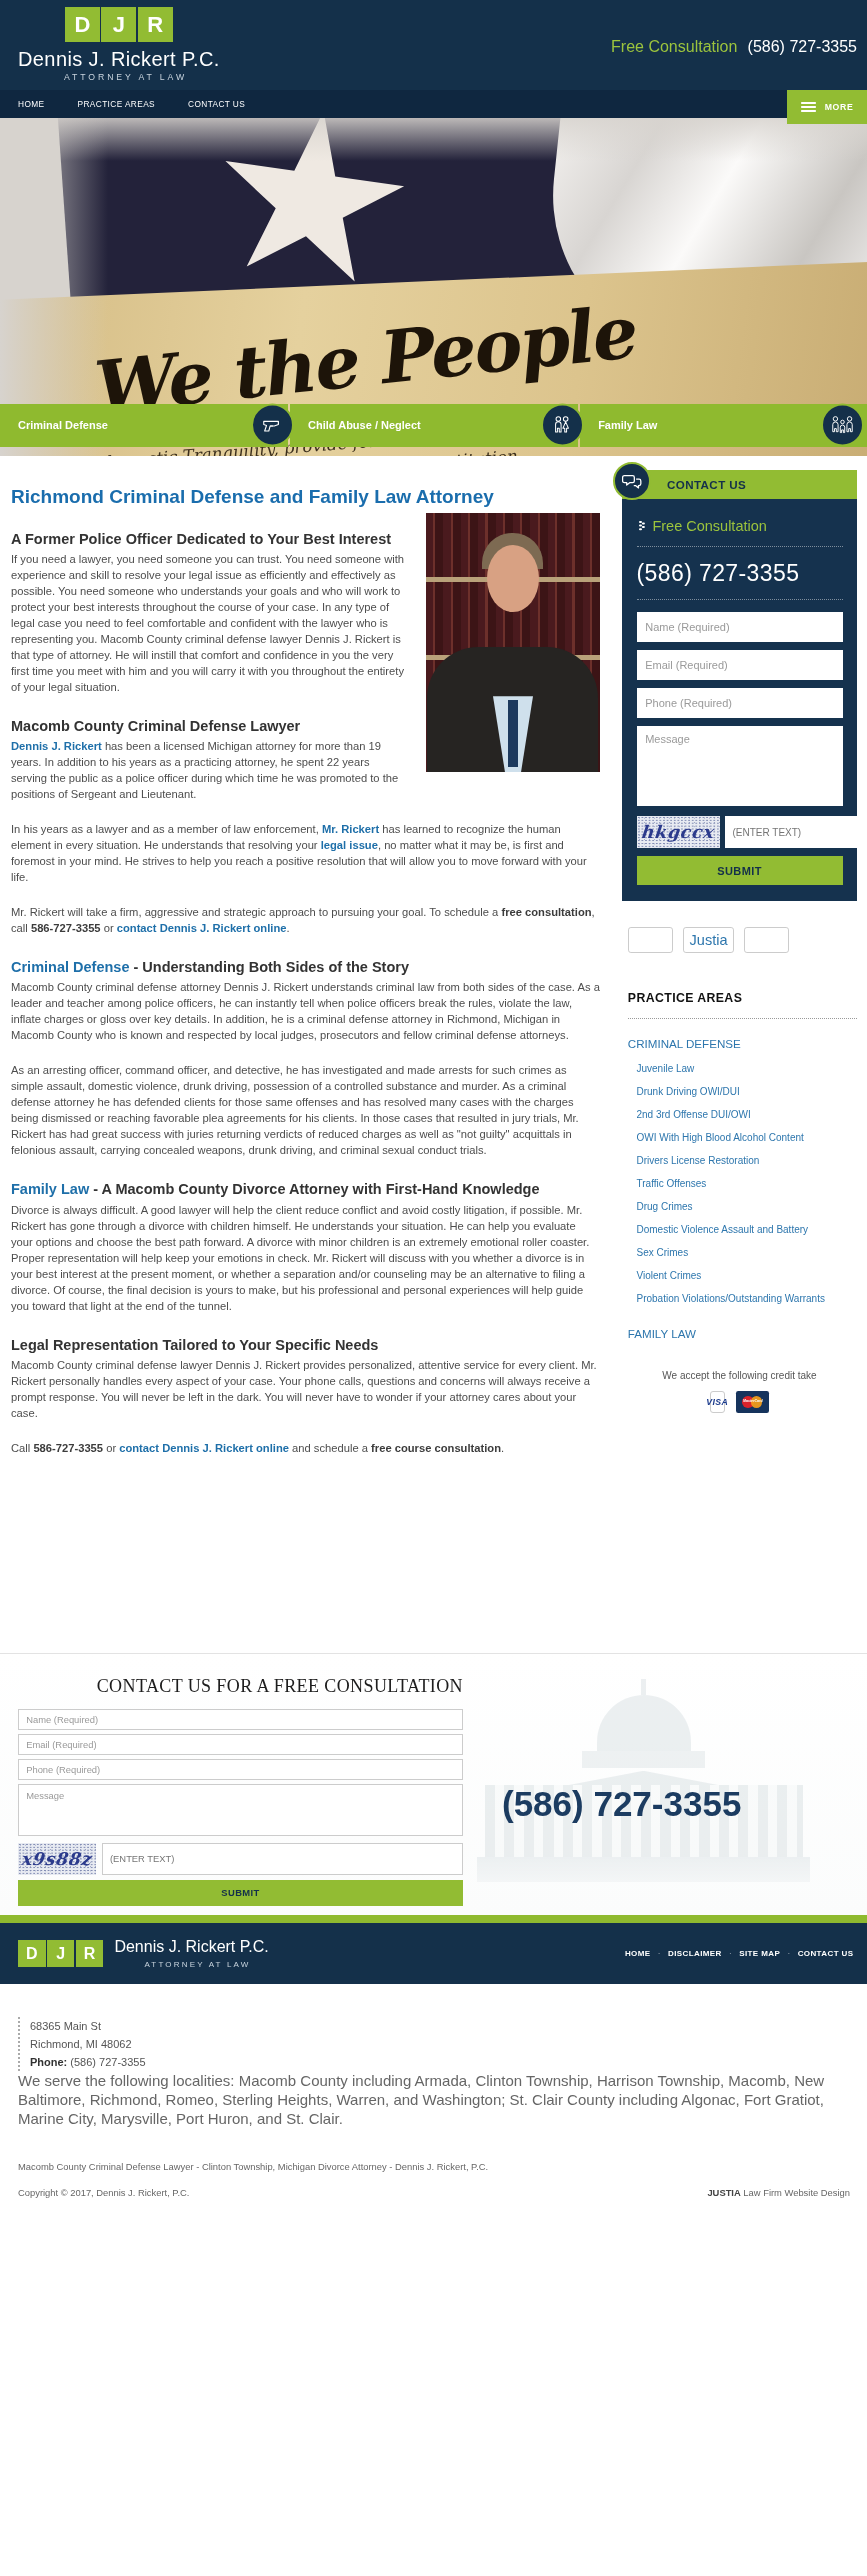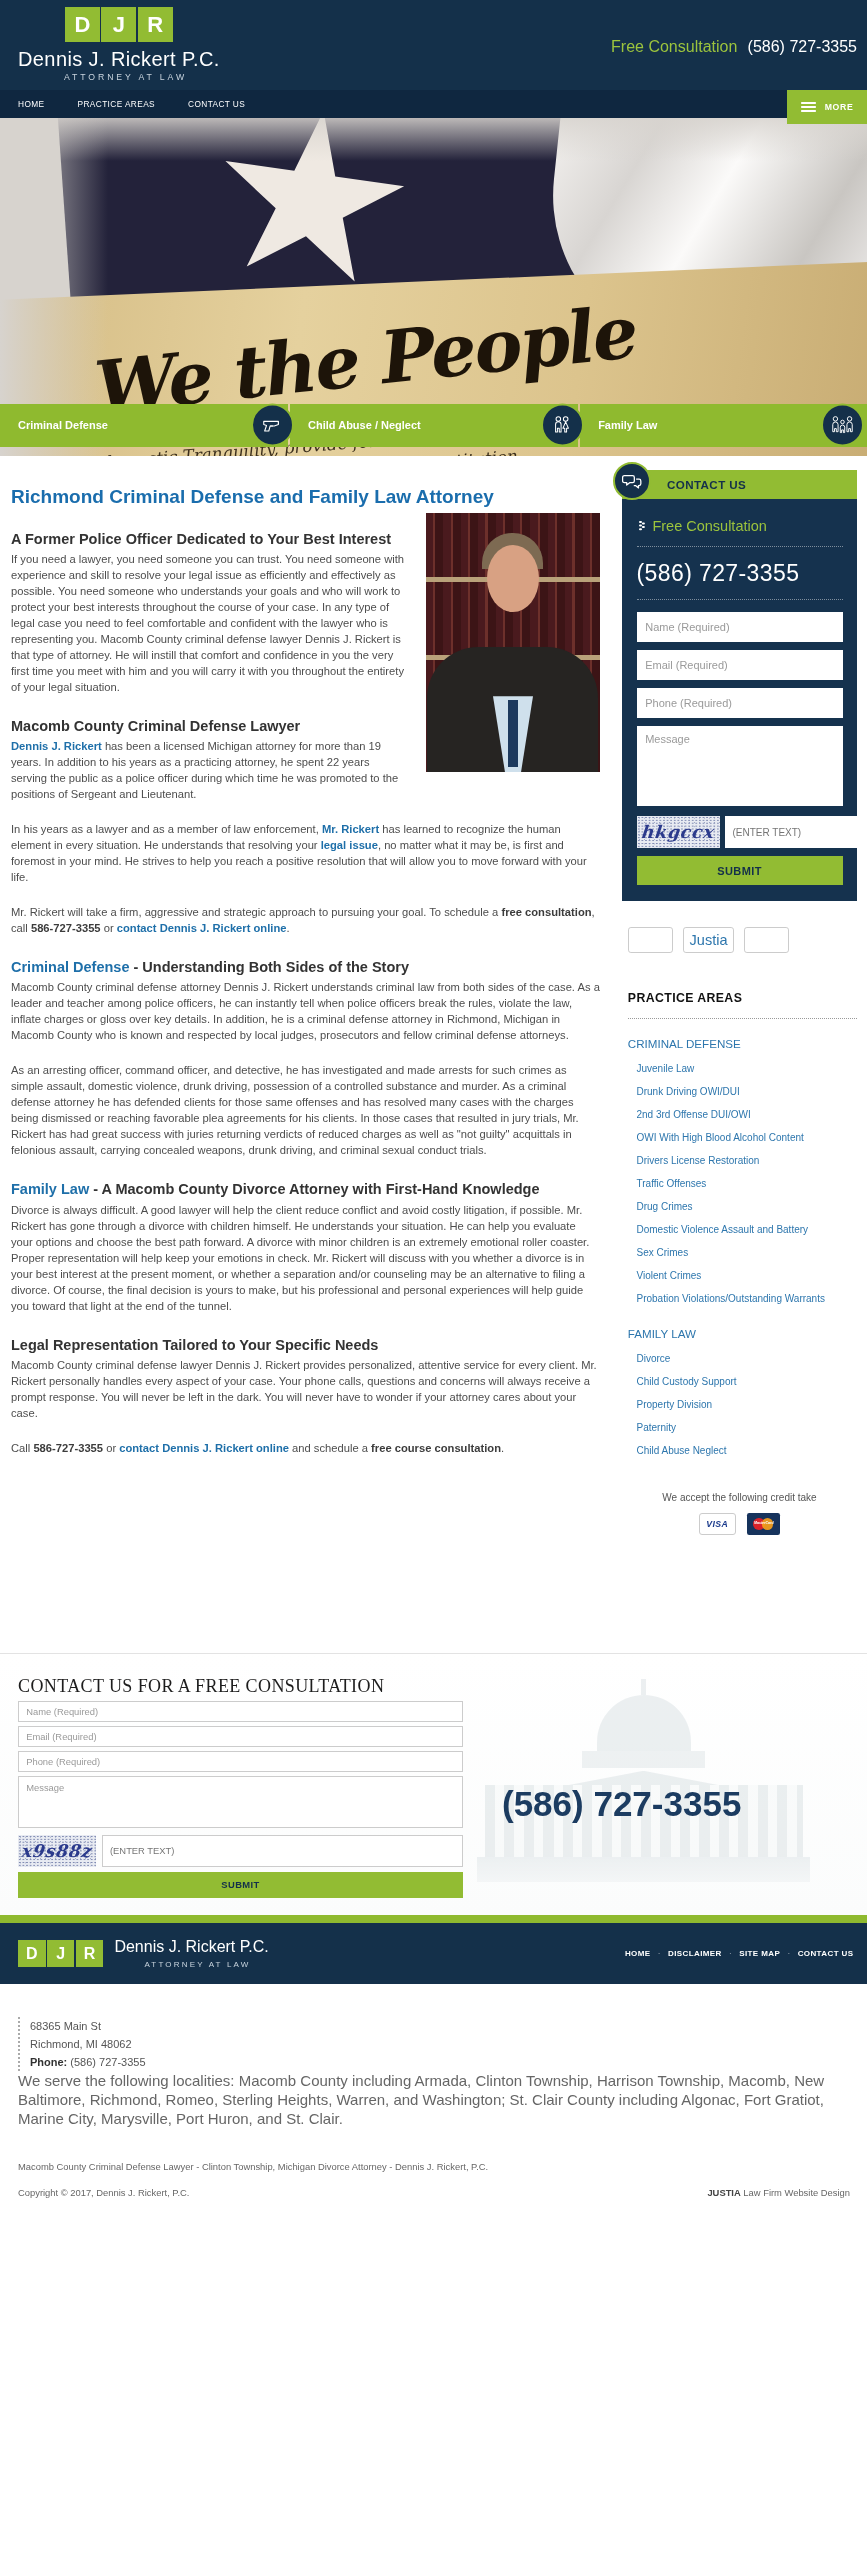--- a/index.html
+++ b/index.html
@@ -110,32 +110,32 @@
   .badge-box { width:45px; height:26px; border:0.7px solid #ccc; border-radius:2.9px; background:#fff;}
   .justia-badge { min-width:51px; height:26px; border:0.7px solid #ccc; border-radius:2.9px; background:#fff;
      color:#2d76ad; font-size:14.5px; display:flex; align-items:center; justify-content:center; padding:0 5.8px; cursor:pointer;}
   .pa-title { color:#111; font-weight:bold; font-size:12.3px; letter-spacing:0.4px; margin-top:38px; margin-left:5.8px;}
   .pa-sep { border-top:0.7px dotted #999; margin:13px 0 7.2px 5.8px;}
   .pa-group-title { color:#2d76ad; font-size:11.6px; margin:17.4px 0 7.2px 5.8px; cursor:pointer;}
   .pa-list { margin-left:14.5px; }
   .pa-list div { color:#2d76ad; font-size:10px; line-height:23px; cursor:pointer;}
   .cards-note { text-align:center; color:#555; font-size:10px; margin-top:30px;}
   .cards-row { display:flex; justify-content:center; gap:11.6px; margin-top:10px;}
-  .card-visa { width:37px; height:22px; background:#fff; border:0.7px solid #ccc; border-radius:3px;
+  .card-visa { width:15px; height:22px; background:#fff; border:0.7px solid #ccc; border-radius:3px;
      display:flex; align-items:center; justify-content:center; color:#1a3a8c; font-weight:bold;
      font-style:italic; font-size:8.7px; letter-spacing:0.4px;}
   .card-mc { width:33px; height:22px; background:#16335c; border-radius:2.2px; position:relative;}
   .card-mc i { position:absolute; top:5px; width:11.6px; height:11.6px; border-radius:50%;}
   .card-mc .c1 { left:5.8px; background:#d9222a;}
   .card-mc .c2 { left:14.5px; background:#f79f1a; opacity:.92;}
   .card-mc b { position:absolute; left:0; right:0; top:8px; color:#fff; font-size:3.6px; text-align:center; font-style:italic;}
   
   .bottom-contact { border-top:0.7px solid #e3e3e3; margin-top:69px; position:relative; height:262px; padding:22px 0 0 18px;
      background:linear-gradient(to bottom,#ffffff,#fbfcfc);}
-  .bc-title { font-family:"Liberation Serif",serif; color:#1d1d1d; font-size:18px; letter-spacing:0.4px; margin-bottom:4px;}
+  .bc-title { font-family:"Liberation Serif",serif; color:#1d1d1d; font-size:18px; letter-spacing:0.4px; margin-bottom:12px;text-align:right;}
   .bc-form { width:445px; }
   .bc-input { width:100%; height:21px; border:0.7px solid #ccc; margin-bottom:4.3px; padding:0 7.2px; font-size:9.4px;
      font-family:"Liberation Sans",sans-serif; color:#333; background:#fff;}
   .bc-textarea { width:100%; height:52px; border:0.7px solid #ccc; margin-bottom:4.3px; padding:4.3px 7.2px; font-size:9.4px;
      font-family:"Liberation Sans",sans-serif; resize:none; color:#333; background:#fff;}
   .bc-captcha-row { display:flex; gap:5.8px; margin-bottom:5px;}
   .bc-captcha { width:78px; height:32px; flex:none; background-color:#e8ebf2;
      background-image:radial-gradient(#7d88b0 0.5px,transparent 0.6px),radial-gradient(#9aa4c4 0.4px,transparent 0.5px);
      background-size:3.6px 2.9px,5px 4.3px; display:flex; align-items:center; justify-content:center;}
   .bc-captcha-input { flex:1; height:32px; border:0.7px solid #ccc; padding:0 7.2px; font-size:9.4px;
@@ -342,27 +342,20 @@
         <div class="">Drivers License Restoration</div>
         <div class="">Traffic Offenses</div>
         <div class="">Drug Crimes</div>
         <div class="">Domestic Violence Assault and Battery</div>
         <div class="">Sex Crimes</div>
         <div class="">Violent Crimes</div>
         <div class="">Probation Violations/Outstanding Warrants</div>
       </div>
 
     <div class="pa-group-title">FAMILY LAW</div>
-    <div class="pa-list">
-        <div class="">Divorce</div>
-        <div class="">Child Custody Support</div>
-        <div class="">Property Division</div>
-        <div class="">Paternity</div>
-        <div class="">Child Abuse Neglect</div>
-      </div>
 
     <div class="cards-note">We accept the following credit take</div>
     <div class="cards-row">
       <div class="card-visa">VISA</div>
       <div class="card-mc">
         <i class="c1"></i>
           <i class="c2"></i>
           <b>MasterCard</b>
       </div>
     </div>

